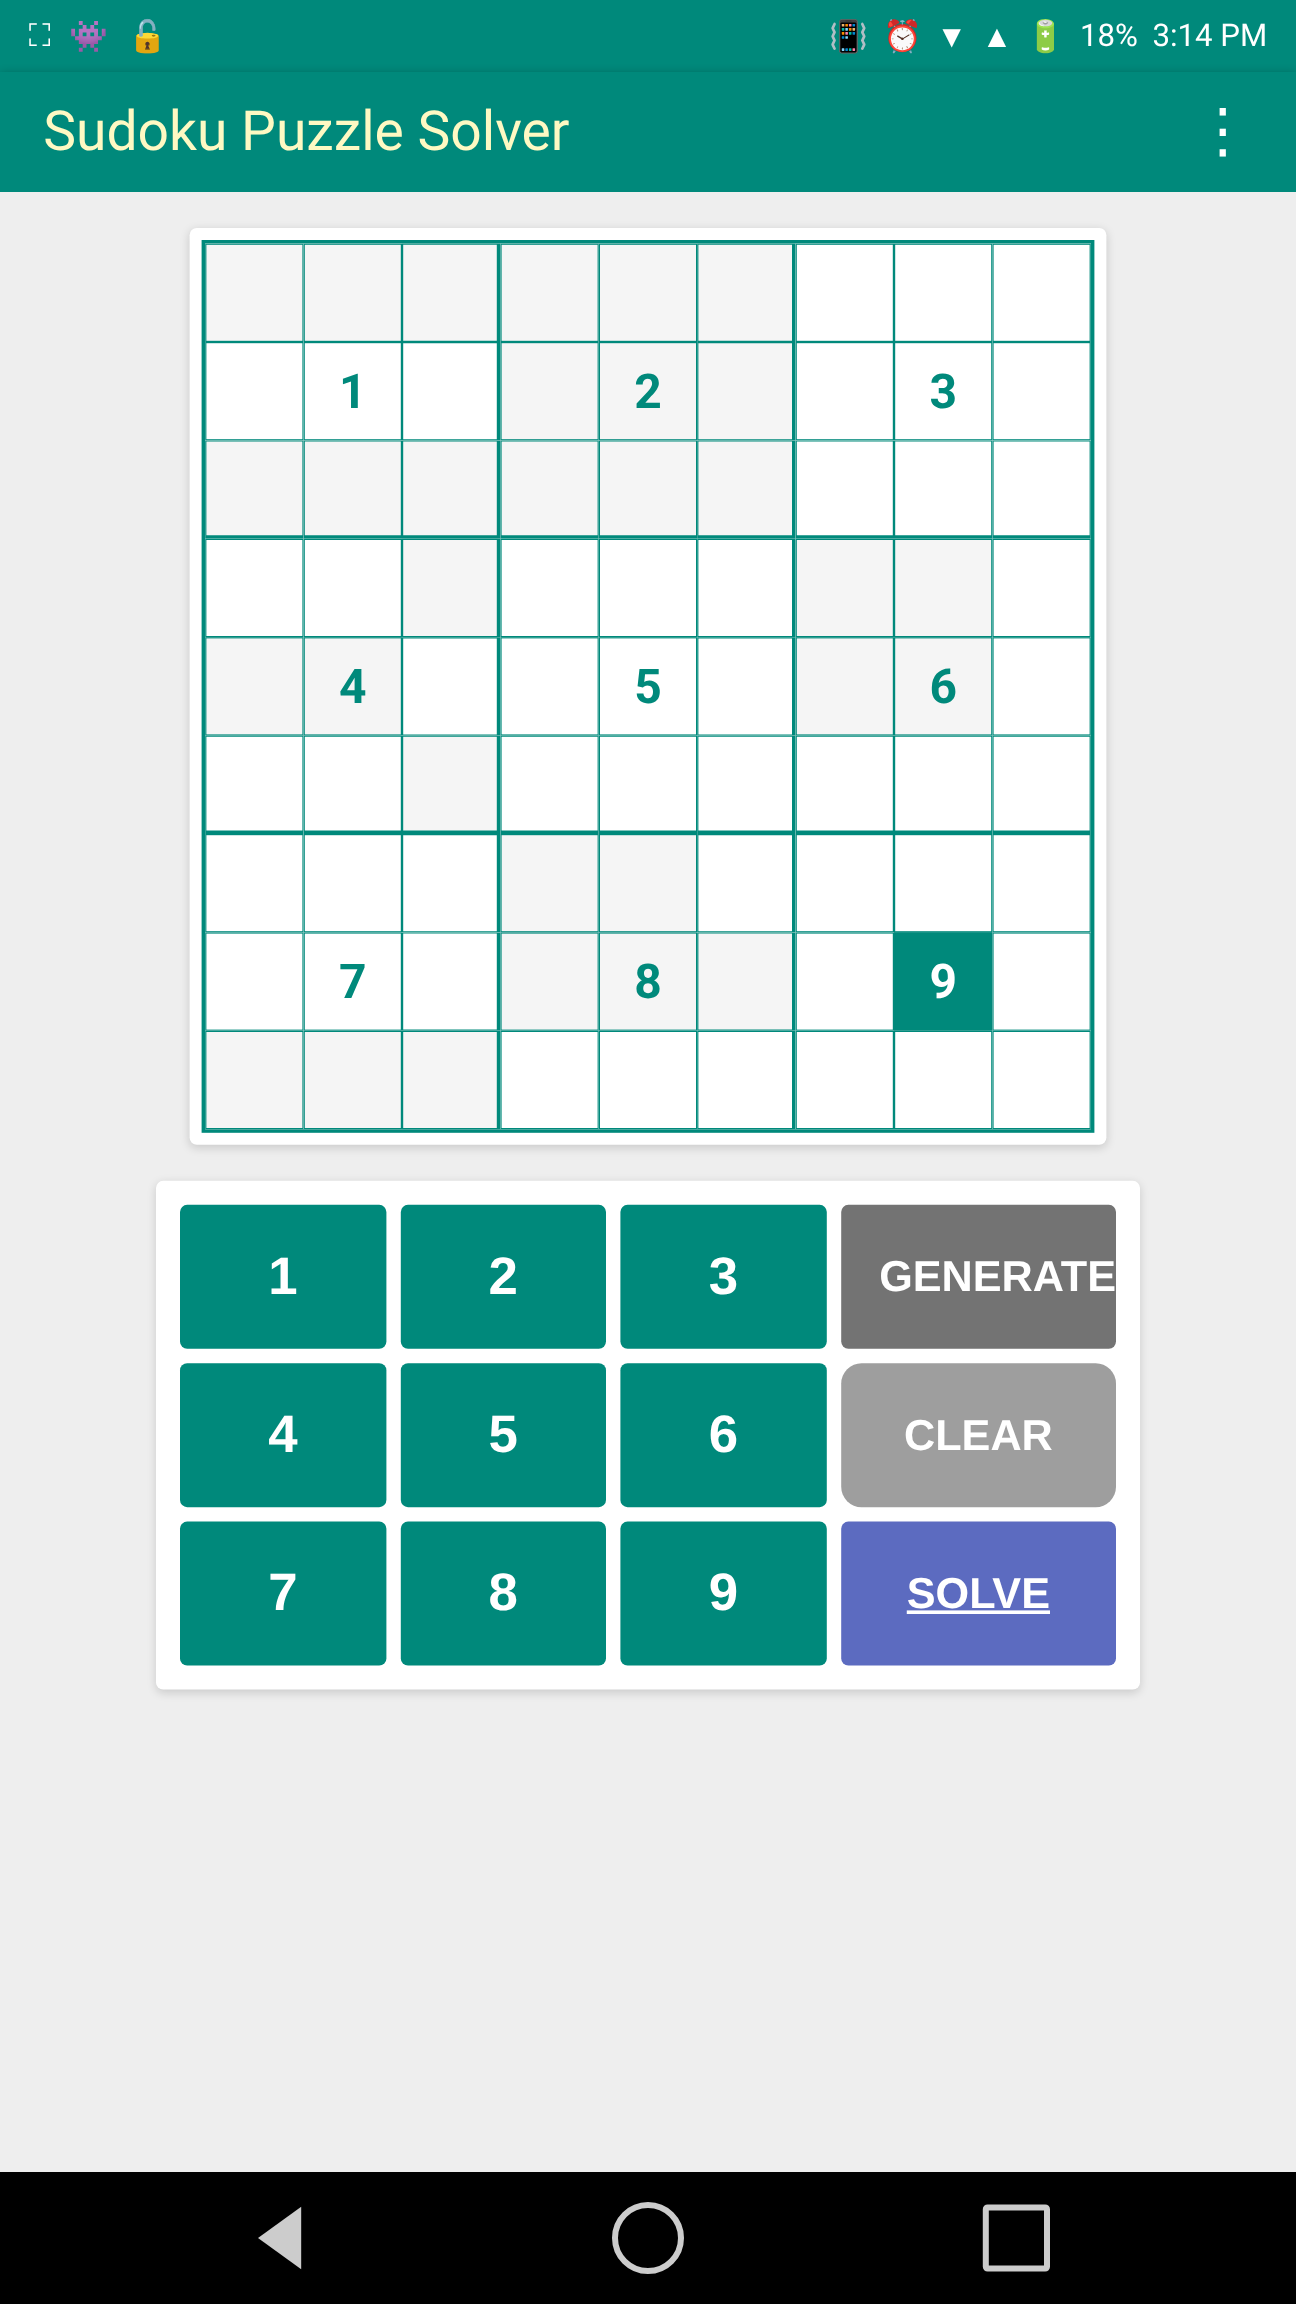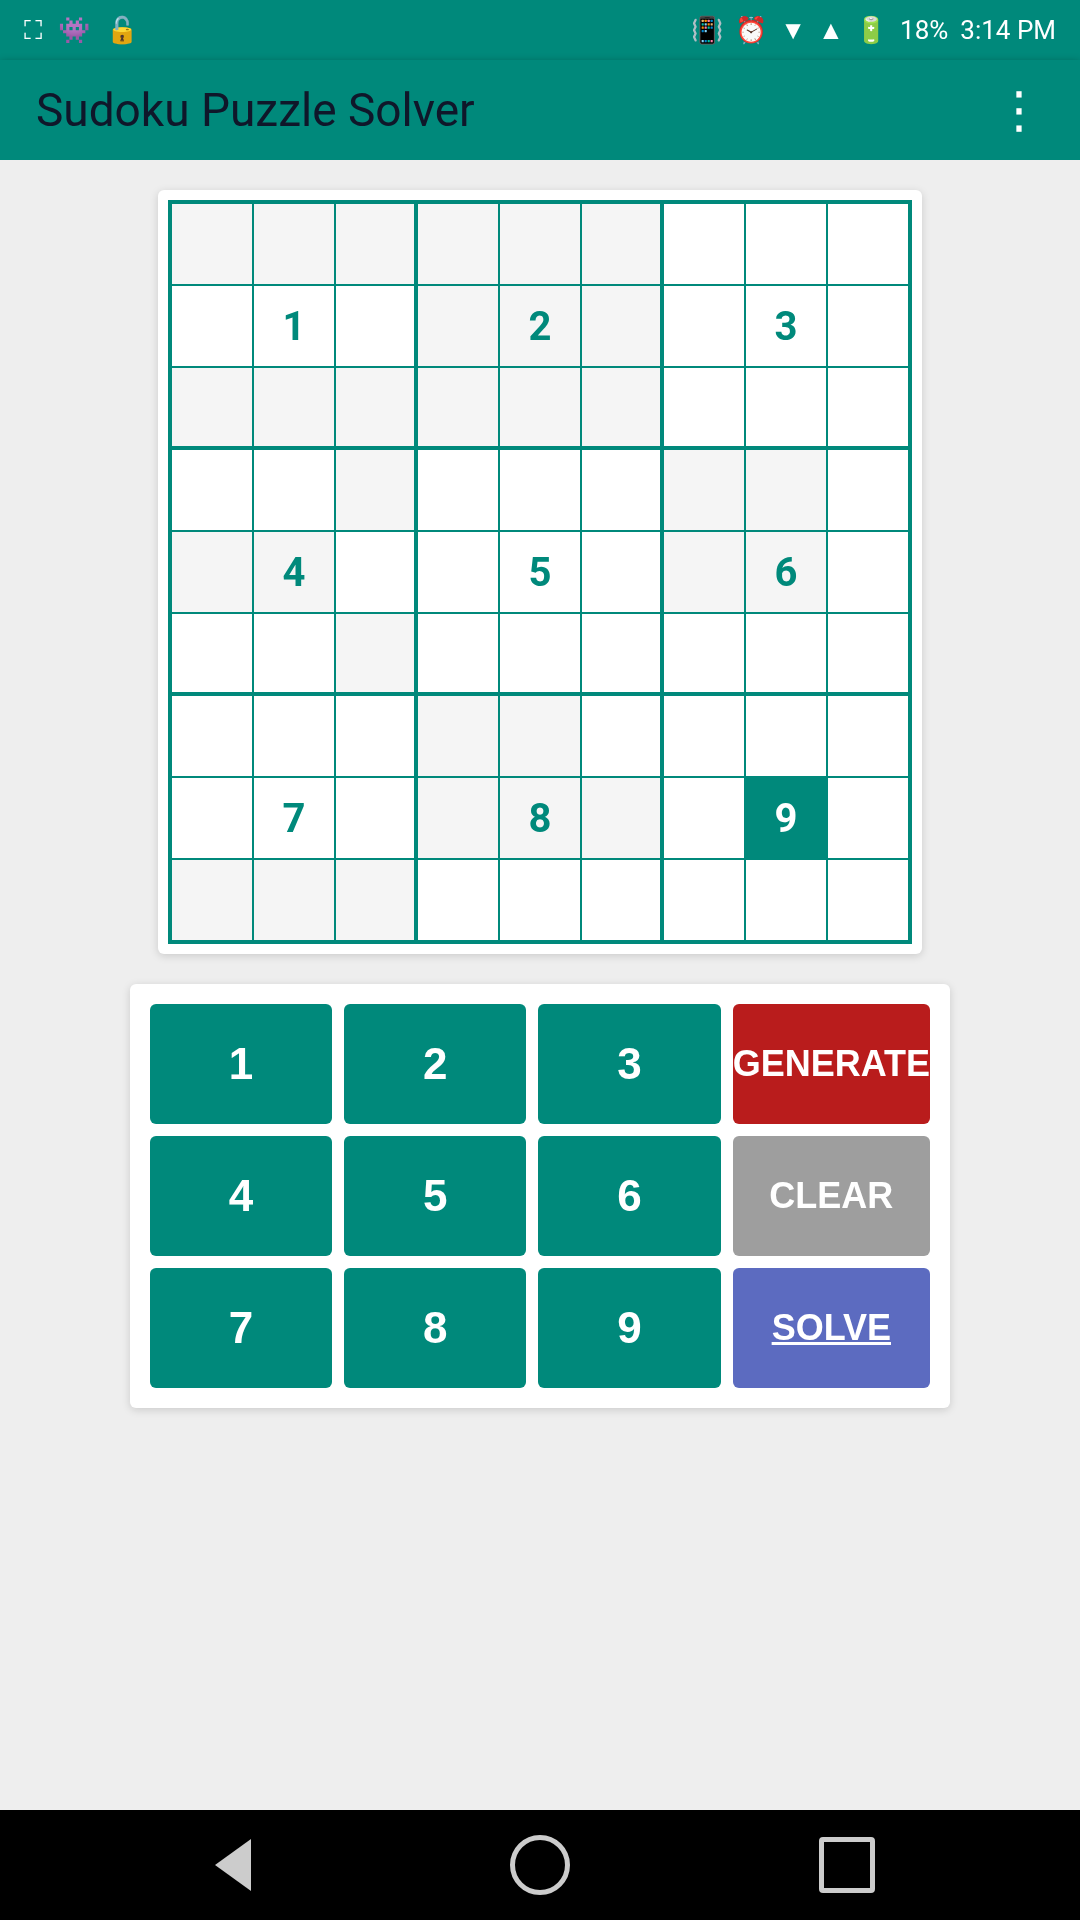--- a/index.html
+++ b/index.html
@@ -40,21 +40,21 @@
     .app-bar {
       background: #00897B;
       height: 100px;
       display: flex;
       align-items: center;
       justify-content: space-between;
       padding: 0 36px;
       box-shadow: 0 2px 8px rgba(0,0,0,0.3);
     }
     .app-title {
-      color: #0f172a;
+      color: #fef9c3;
       font-size: 46px;
       font-weight: 400;
     }
     .app-menu-icon {
       color: white;
       font-size: 50px;
       cursor: pointer;
       line-height: 1;
     }
 
@@ -127,22 +127,22 @@
       font-size: 44px;
       font-weight: bold;
       cursor: pointer;
       display: flex;
       align-items: center;
       justify-content: center;
       color: white;
     }
 
     .keypad-btn.teal { background: #00897B; }
-    .keypad-btn.brown { background: #b91c1c; font-size: 36px; }
-    .keypad-btn.gray-btn { background: #9E9E9E; font-size: 36px; }
+    .keypad-btn.brown { background: #737373; font-size: 36px; padding-left: 32px; }
+    .keypad-btn.gray-btn { background: #9E9E9E; font-size: 36px; border-radius: 17px; }
     .keypad-btn.purple { background: #5C6BC0; font-size: 36px; text-decoration: underline; }
 
     
     .nav-bar {
       background: #000000;
       height: 110px;
       display: flex;
       align-items: center;
       justify-content: space-around;
       padding: 0 80px;

